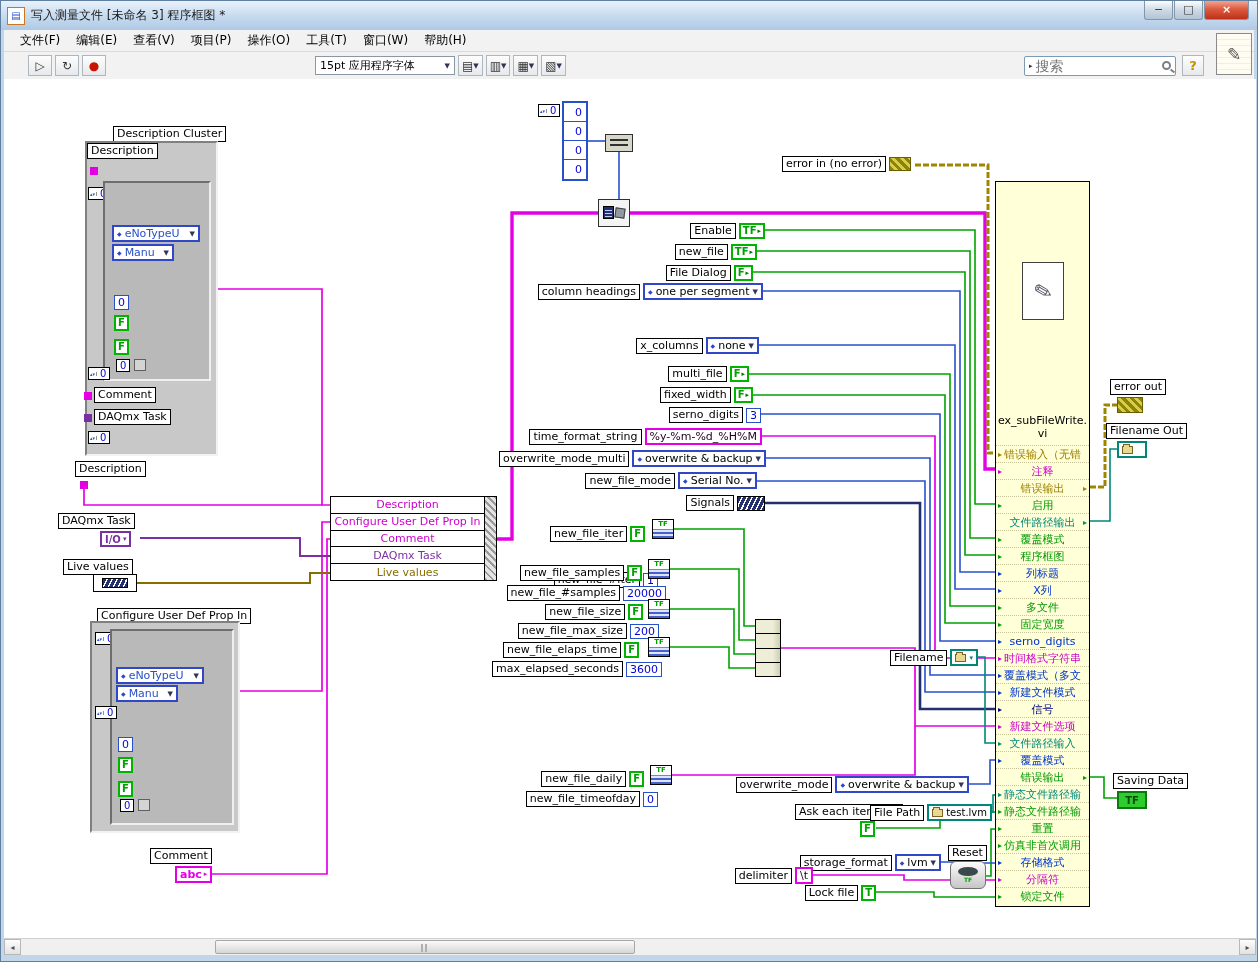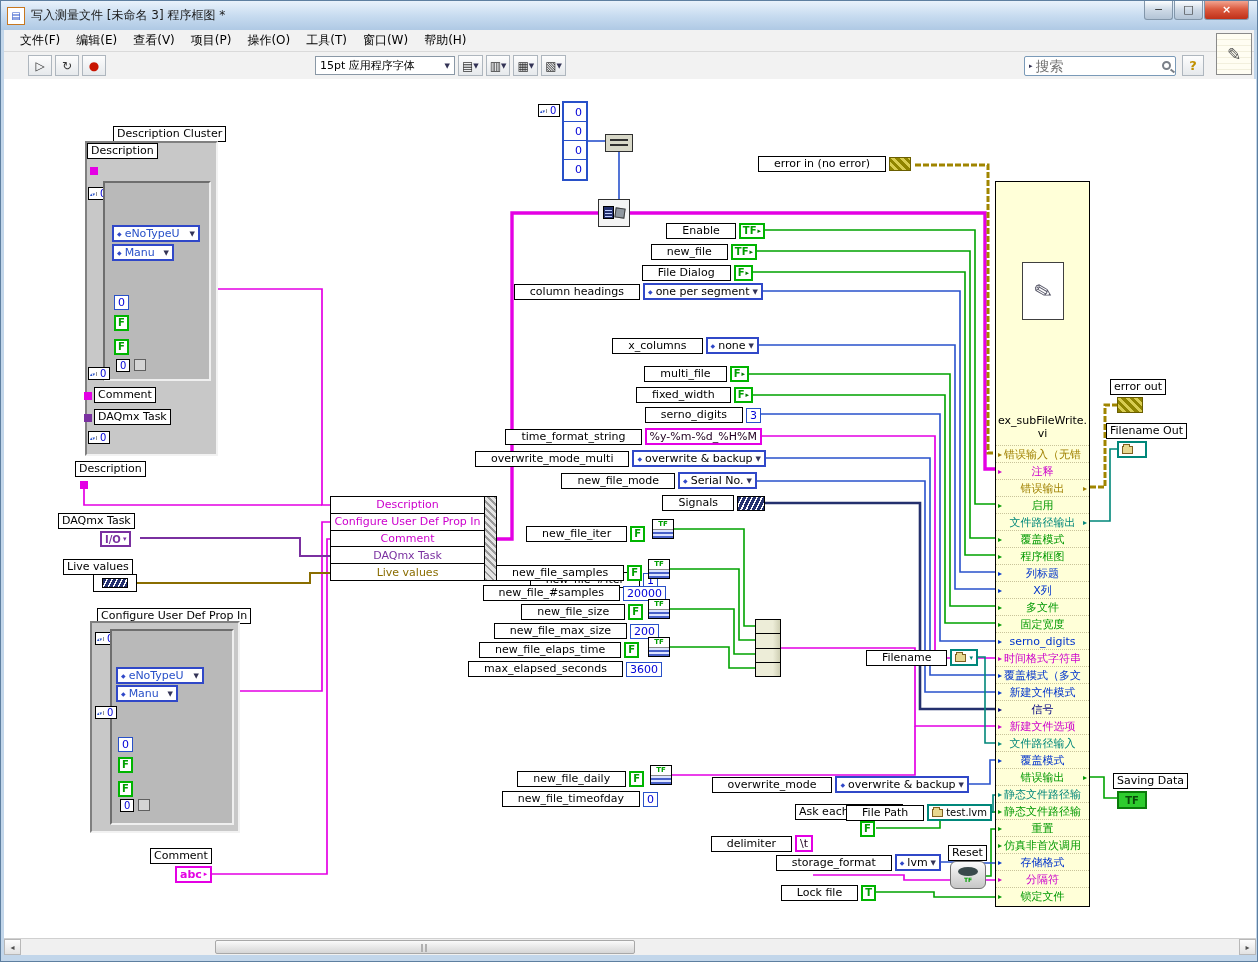--- a/index.html
+++ b/index.html
@@ -38,21 +38,21 @@
   .w-blue{stroke:#2952CC;stroke-width:1.6}
   .w-green{stroke:#00A300;stroke-width:1.6}
   .w-olive{stroke:#A08500;stroke-width:3;stroke-dasharray:6 2}
   .w-teal{stroke:#00877A;stroke-width:1.6}
   .w-navy{stroke:#24306E;stroke-width:2.6}
   .w-pur{stroke:#7A30A0;stroke-width:2}
   .w-brown{stroke:#8A6D00;stroke-width:2}
 
   .lbl{position:absolute;background:#fff;border:1px solid #000;padding:0 3px;line-height:14px;white-space:nowrap;color:#000}
   .ctl{position:absolute;display:flex;align-items:center;gap:3px}
-  .inlbl{background:#fff;border:1px solid #000;padding:0 15px;line-height:14px;white-space:nowrap;color:#000}
+  .inlbl{background:#fff;border:1px solid #000;padding:0 3px;line-height:14px;white-space:nowrap;color:#000}
   .boolc{border:2px solid #00B400;color:#00A000;background:#fff;font-weight:bold;font-size:10px;line-height:12px;padding:0 2px;display:flex;align-items:center;gap:1px}
   .boolc .ar{font-size:7px;color:#007800}
   .numc{border:1px solid #2850C8;color:#0000D8;background:#fff;font-size:11px;line-height:13px;padding:0 3px}
   .strc{border:2px solid #E400E4;color:#202;background:#fff;font-size:11px;line-height:13px;padding:0 3px}
   .enumc{border:2px solid #3048C8;background:#fff;display:flex;align-items:center;gap:3px;height:17px;padding:0 3px;color:#000}
   .eg{color:#3048C8;font-size:6px}
   .pathc{border:2px solid #00877A;background:#fff;display:flex;align-items:center;gap:3px;height:17px;padding:0 3px;color:#000;font-size:10px}
   .folder{width:11px;height:8px;background:#E8D890;border:1px solid #806020;position:relative;flex:none}
   .folder::before{content:"";position:absolute;left:0;top:-3px;width:5px;height:2px;background:#E8D890;border:1px solid #806020;border-bottom:none}
   .idx{position:absolute;display:flex;align-items:center;border:1px solid #000;background:#fff}
@@ -532,21 +532,21 @@
           <span>lvm</span>
           <span class="dd">▼</span>
         </span>
     </div>
     <div class="lbl" style="left:944px;top:766px">Reset</div>
     <div class="reset-btn" style="left:946px;top:782px">
       <span class="oval"></span>
       <span class="tftxt">TF</span>
     </div>
 
-    <div class="ctl" style="right:443px;top:756px">
+    <div class="ctl" style="right:443px;top:788px">
       <span class="inlbl">delimiter</span>
       <span class="strc">\t</span>
     </div>
     <div class="ctl" style="right:380px;top:806px">
       <span class="inlbl">Lock file</span>
       <span class="boolc">
           <span>T</span>
         </span>
     </div>
 

